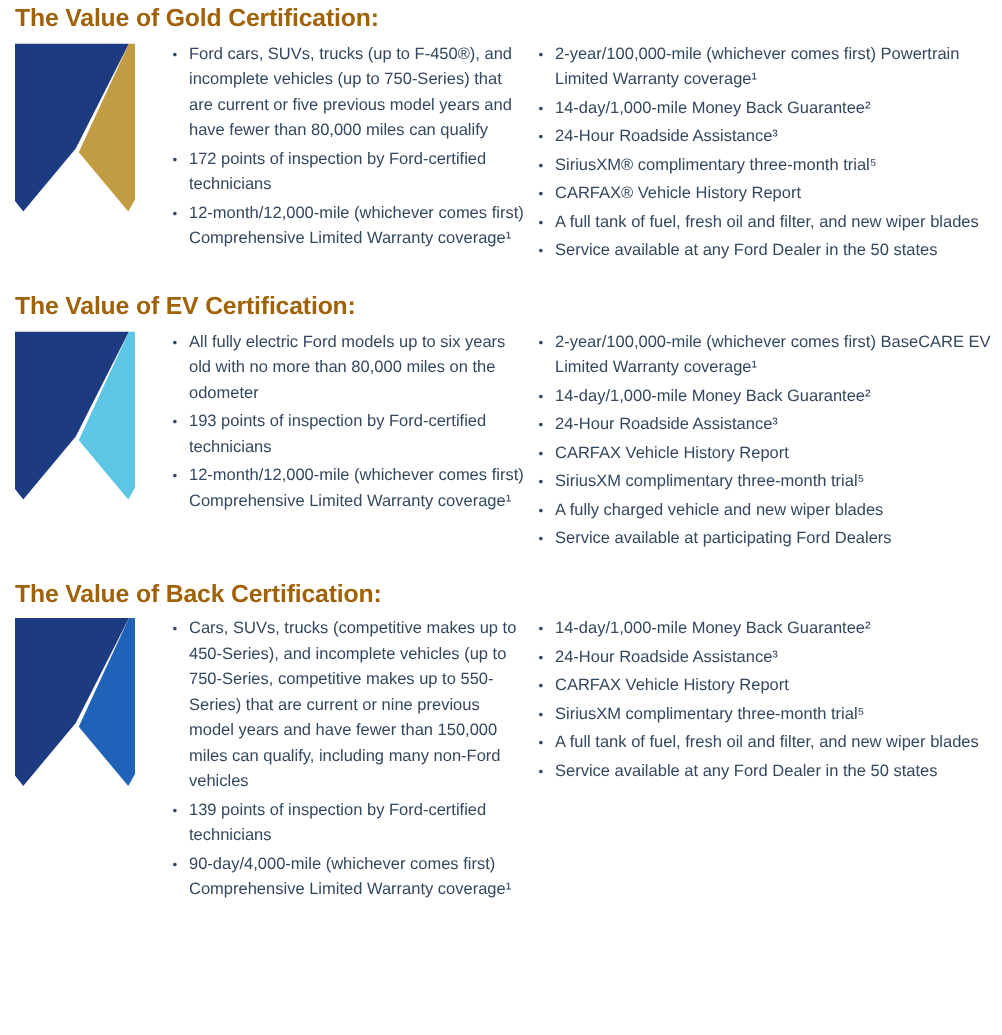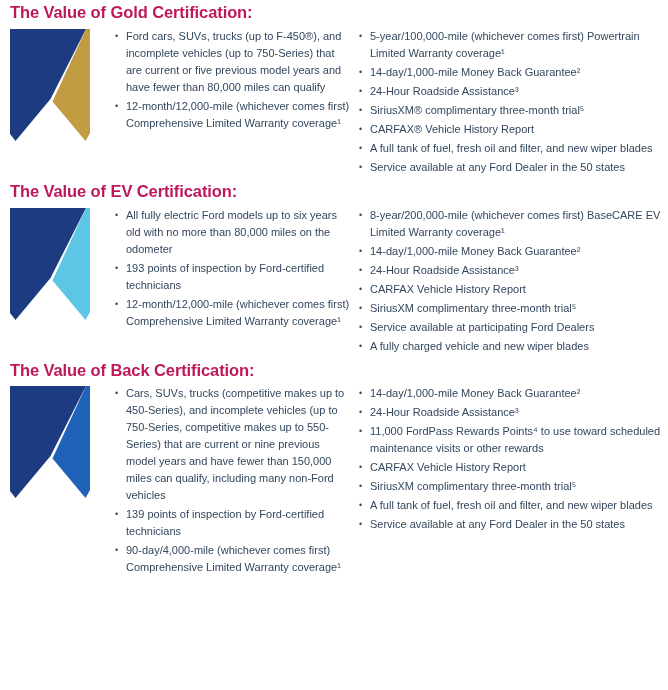--- a/index.html
+++ b/index.html
@@ -6,26 +6,26 @@
   body {
     width: 668px;
     height: 690px;
     background: #ffffff;
     font-family: "Liberation Sans", "DejaVu Sans", sans-serif;
     color: #33475f;
     overflow: hidden;
   }
   .page { padding-top: 3px; }
   .section { padding-left: 10px; padding-right: 4px; }
-  .section + .section { margin-top: 4px; }
+  .section + .section { margin-top: 17px; }
   .section-title {
     font-size: 16.5px;
     line-height: 1.2;
     font-weight: 700;
-    color: #be185d;
+    color: #a16207;
     margin: 0 0 5px 0;
     letter-spacing: -0.1px;
   }
   .section-body {
     display: grid;
     grid-template-columns: 96px 236px 1fr;
     column-gap: 8px;
     align-items: start;
   }
   .badge-cell { padding-top: 1px; }
@@ -61,24 +61,25 @@
     <h2 class="section-title">The Value of Gold Certification:</h2>
     <div class="section-body">
       <div class="badge-cell">
         <svg class="badge" width="80" height="112" viewBox="0 0 80 112">
           <polygon points="0,0 76,0 40.5,70 5.5,112 0,105" fill="#1d3b80"></polygon>
           <polygon points="76,0 80,0 80,104 75.5,112 42.5,72.5" fill="#c19c42"></polygon>
         </svg>
       </div>
       <ul class="benefits">
           <li>Ford cars, SUVs, trucks (up to  F-450®), and incomplete vehicles (up to 750-Series) that are current or five previous model years and have fewer than 80,000 miles can qualify</li>
+          <li>172 points of inspection by Ford-certified technicians</li>
           <li>12-month/12,000-mile (whichever comes first) Comprehensive Limited Warranty coverage¹</li>
         </ul>
       <ul class="benefits">
-          <li>5-year/100,000-mile (whichever comes first) Powertrain Limited Warranty coverage¹</li>
+          <li>2-year/100,000-mile (whichever comes first) Powertrain Limited Warranty coverage¹</li>
           <li>14-day/1,000-mile Money Back Guarantee²</li>
           <li>24-Hour Roadside Assistance³</li>
           <li>SiriusXM® complimentary three-month trial⁵</li>
           <li>CARFAX® Vehicle History Report</li>
           <li>A full tank of fuel, fresh oil and filter, and new wiper blades</li>
           <li>Service available at any Ford Dealer in the 50 states</li>
         </ul>
     </div>
   </div>
 
@@ -90,27 +91,27 @@
           <polygon points="0,0 76,0 40.5,70 5.5,112 0,105" fill="#1d3b80"></polygon>
           <polygon points="76,0 80,0 80,104 75.5,112 42.5,72.5" fill="#5cc6e4"></polygon>
         </svg>
       </div>
       <ul class="benefits">
           <li>All fully electric Ford models up to six years old with no more than 80,000 miles on the odometer</li>
           <li>193 points of inspection by Ford-certified technicians</li>
           <li>12-month/12,000-mile (whichever comes first) Comprehensive Limited Warranty coverage¹</li>
         </ul>
       <ul class="benefits">
-          <li>8-year/200,000-mile (whichever comes first) BaseCARE EV Limited Warranty coverage¹</li>
+          <li>2-year/100,000-mile (whichever comes first) BaseCARE EV Limited Warranty coverage¹</li>
           <li>14-day/1,000-mile Money Back Guarantee²</li>
           <li>24-Hour Roadside Assistance³</li>
           <li>CARFAX Vehicle History Report</li>
           <li>SiriusXM complimentary three-month trial⁵</li>
+          <li>A fully charged vehicle and new wiper blades</li>
           <li>Service available at participating Ford Dealers</li>
-          <li>A fully charged vehicle and new wiper blades</li>
         </ul>
     </div>
   </div>
 
   <div class="section">
     <h2 class="section-title">The Value of Back Certification:</h2>
     <div class="section-body">
       <div class="badge-cell">
         <svg class="badge" width="80" height="112" viewBox="0 0 80 112">
           <polygon points="0,0 76,0 40.5,70 5.5,112 0,105" fill="#1d3b80"></polygon>
@@ -118,21 +119,20 @@
         </svg>
       </div>
       <ul class="benefits">
           <li>Cars, SUVs, trucks (competitive makes up to 450-Series), and incomplete vehicles (up to 750-Series, competitive makes up to 550-Series) that are current or nine previous model years and have fewer than 150,000 miles can qualify, including many non-Ford vehicles</li>
           <li>139 points of inspection by Ford-certified technicians</li>
           <li>90-day/4,000-mile (whichever comes first) Comprehensive Limited Warranty coverage¹</li>
         </ul>
       <ul class="benefits">
           <li>14-day/1,000-mile Money Back Guarantee²</li>
           <li>24-Hour Roadside Assistance³</li>
-          <li>11,000 FordPass Rewards Points⁴ to use toward scheduled maintenance visits or other rewards</li>
           <li>CARFAX Vehicle History Report</li>
           <li>SiriusXM complimentary three-month trial⁵</li>
           <li>A full tank of fuel, fresh oil and filter, and new wiper blades</li>
           <li>Service available at any Ford Dealer in the 50 states</li>
         </ul>
     </div>
   </div>
 
 </div>
 

